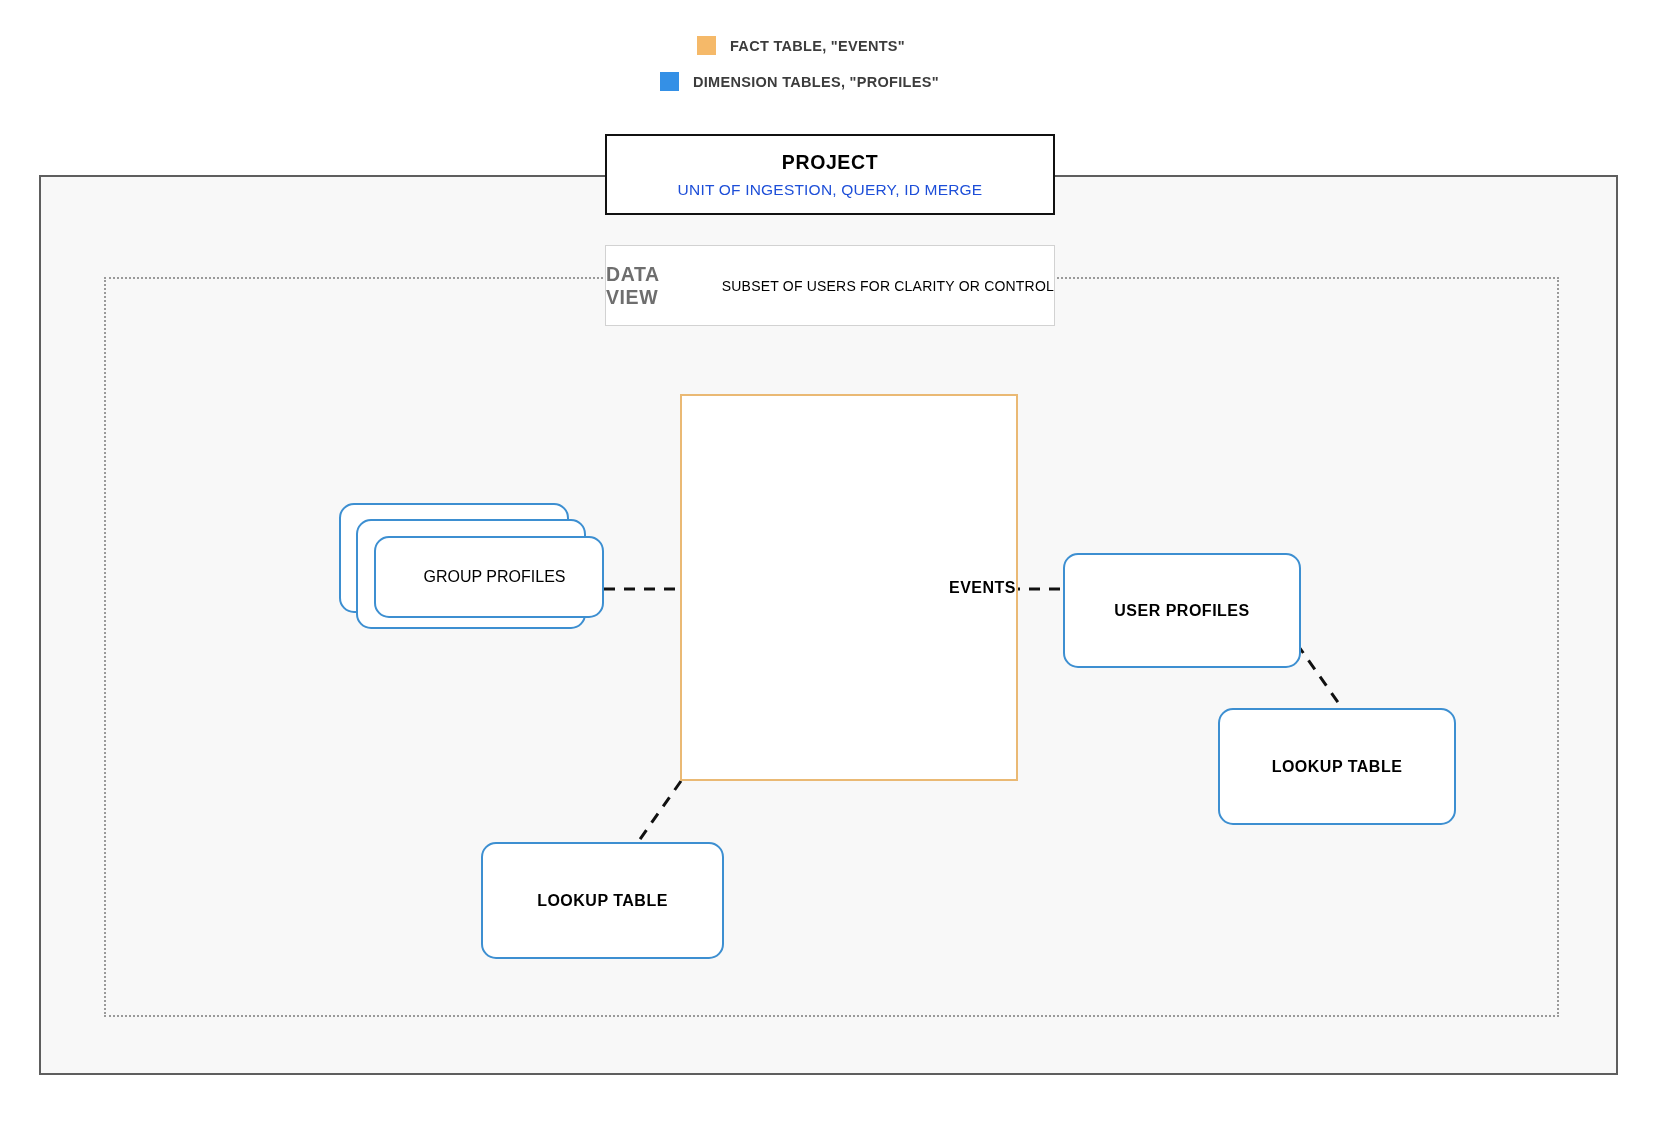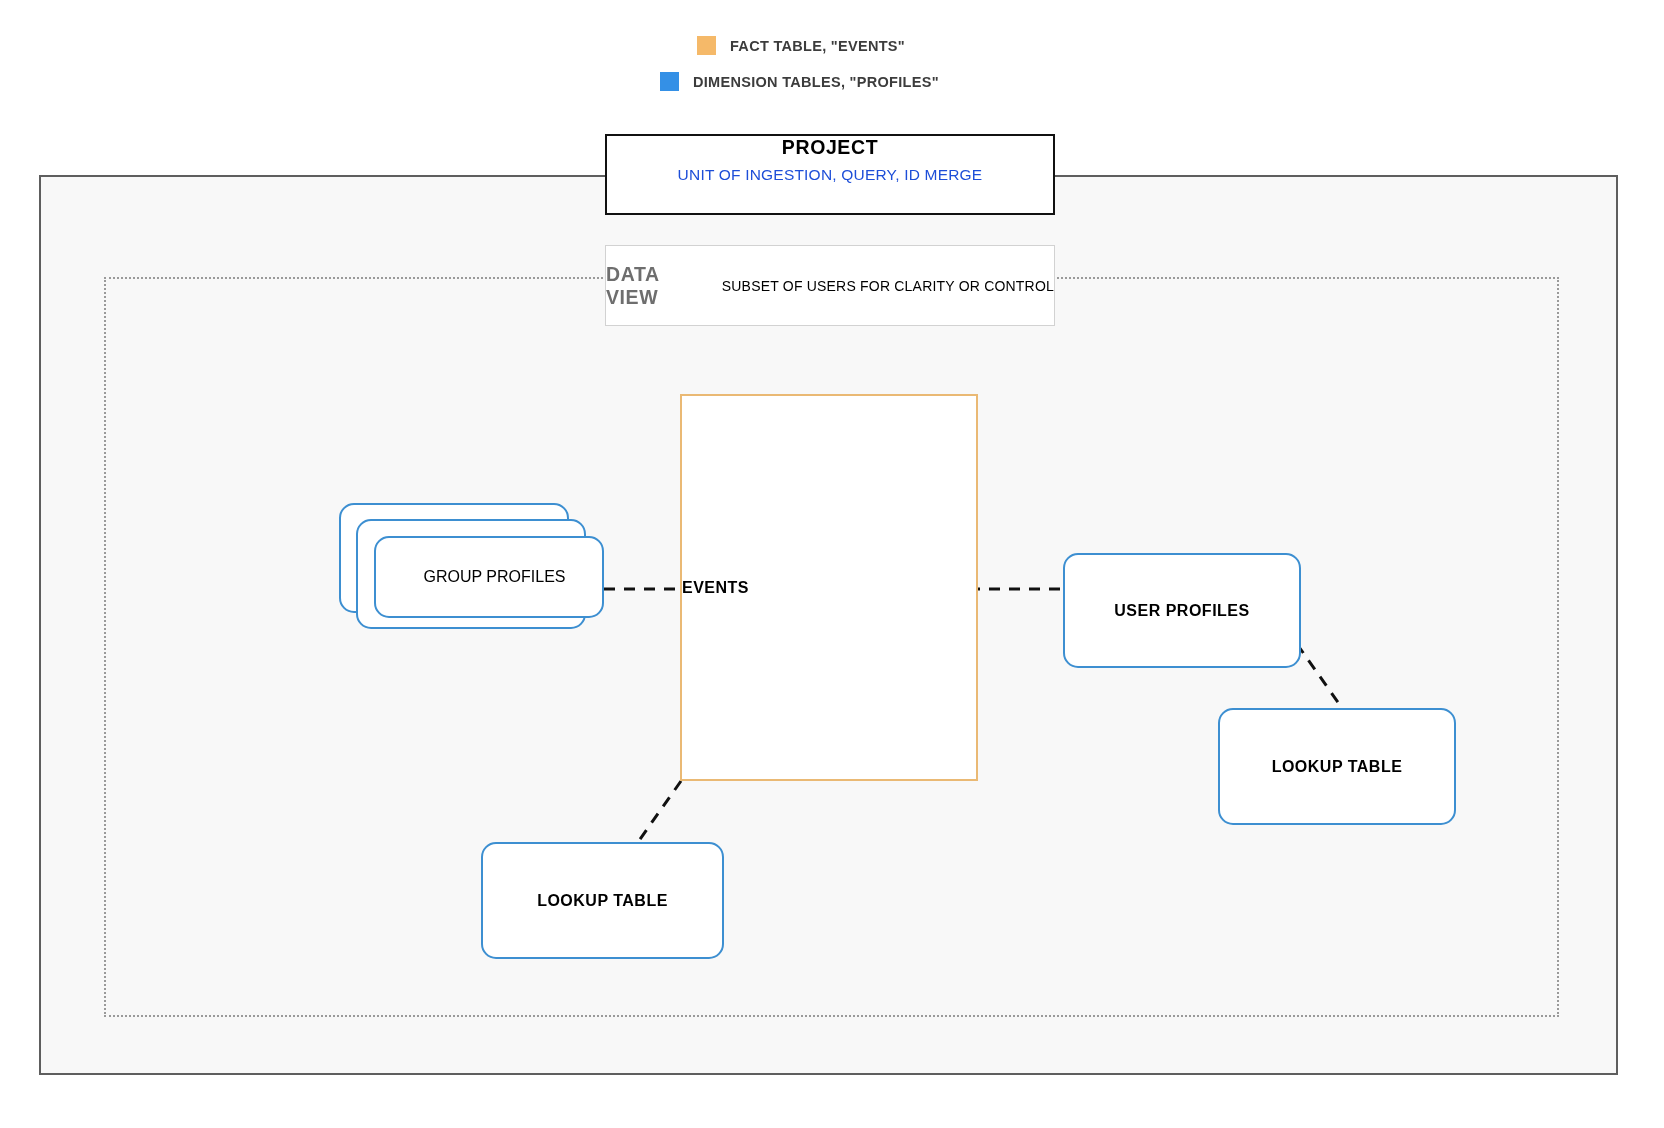--- a/index.html
+++ b/index.html
@@ -70,20 +70,21 @@
     left: 605px;
     top: 134px;
     width: 450px;
     height: 81px;
     background: #ffffff;
     border: 2px solid #111111;
     box-sizing: border-box;
     display: flex;
     flex-direction: column;
     align-items: center;
+    justify-content: center;
     gap: 7px;
   }
   #project-box .box-title {
     font-size: 19.5px;
     font-weight: bold;
     letter-spacing: 0.6px;
     color: #000000;
   }
   #project-box .box-sub {
     font-size: 15.5px;
@@ -119,28 +120,28 @@
     color: #000000;
     letter-spacing: 0.2px;
     white-space: nowrap;
   }
 
   
   #events-box {
     position: absolute;
     left: 680px;
     top: 394px;
-    width: 298px;
+    width: 338px;
     height: 387px;
     background: #ffffff;
     border: 2px solid #eab974;
     box-sizing: border-box;
     display: flex;
     align-items: center;
-    justify-content: flex-start;
+    justify-content: flex-end;
   }
   #events-box .node-label {
     font-size: 16px;
     font-weight: bold;
     letter-spacing: 0.5px;
     color: #000000;
   }
 
   
   .node {

